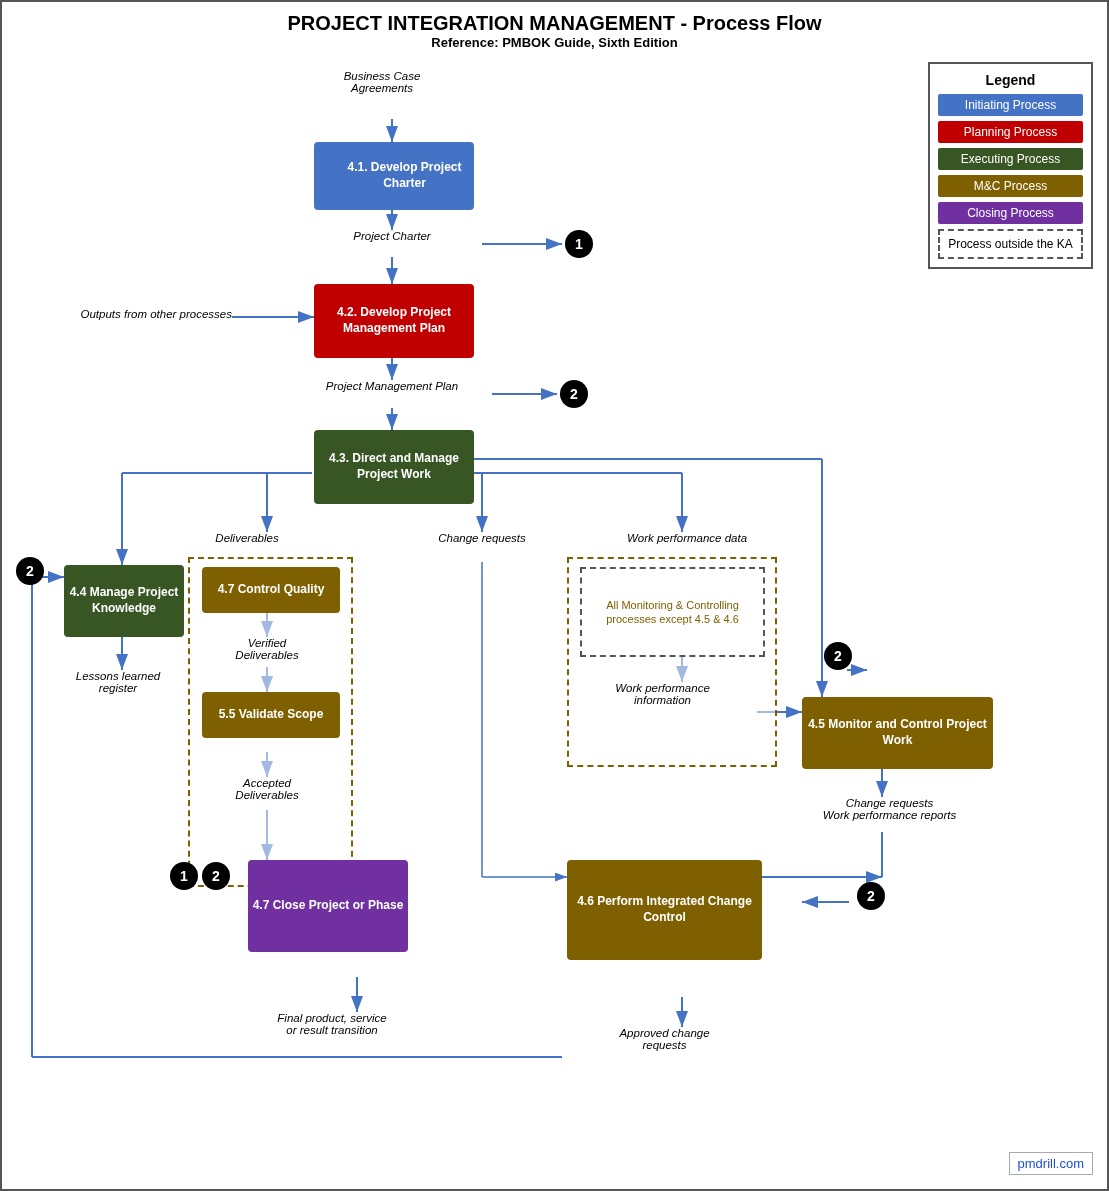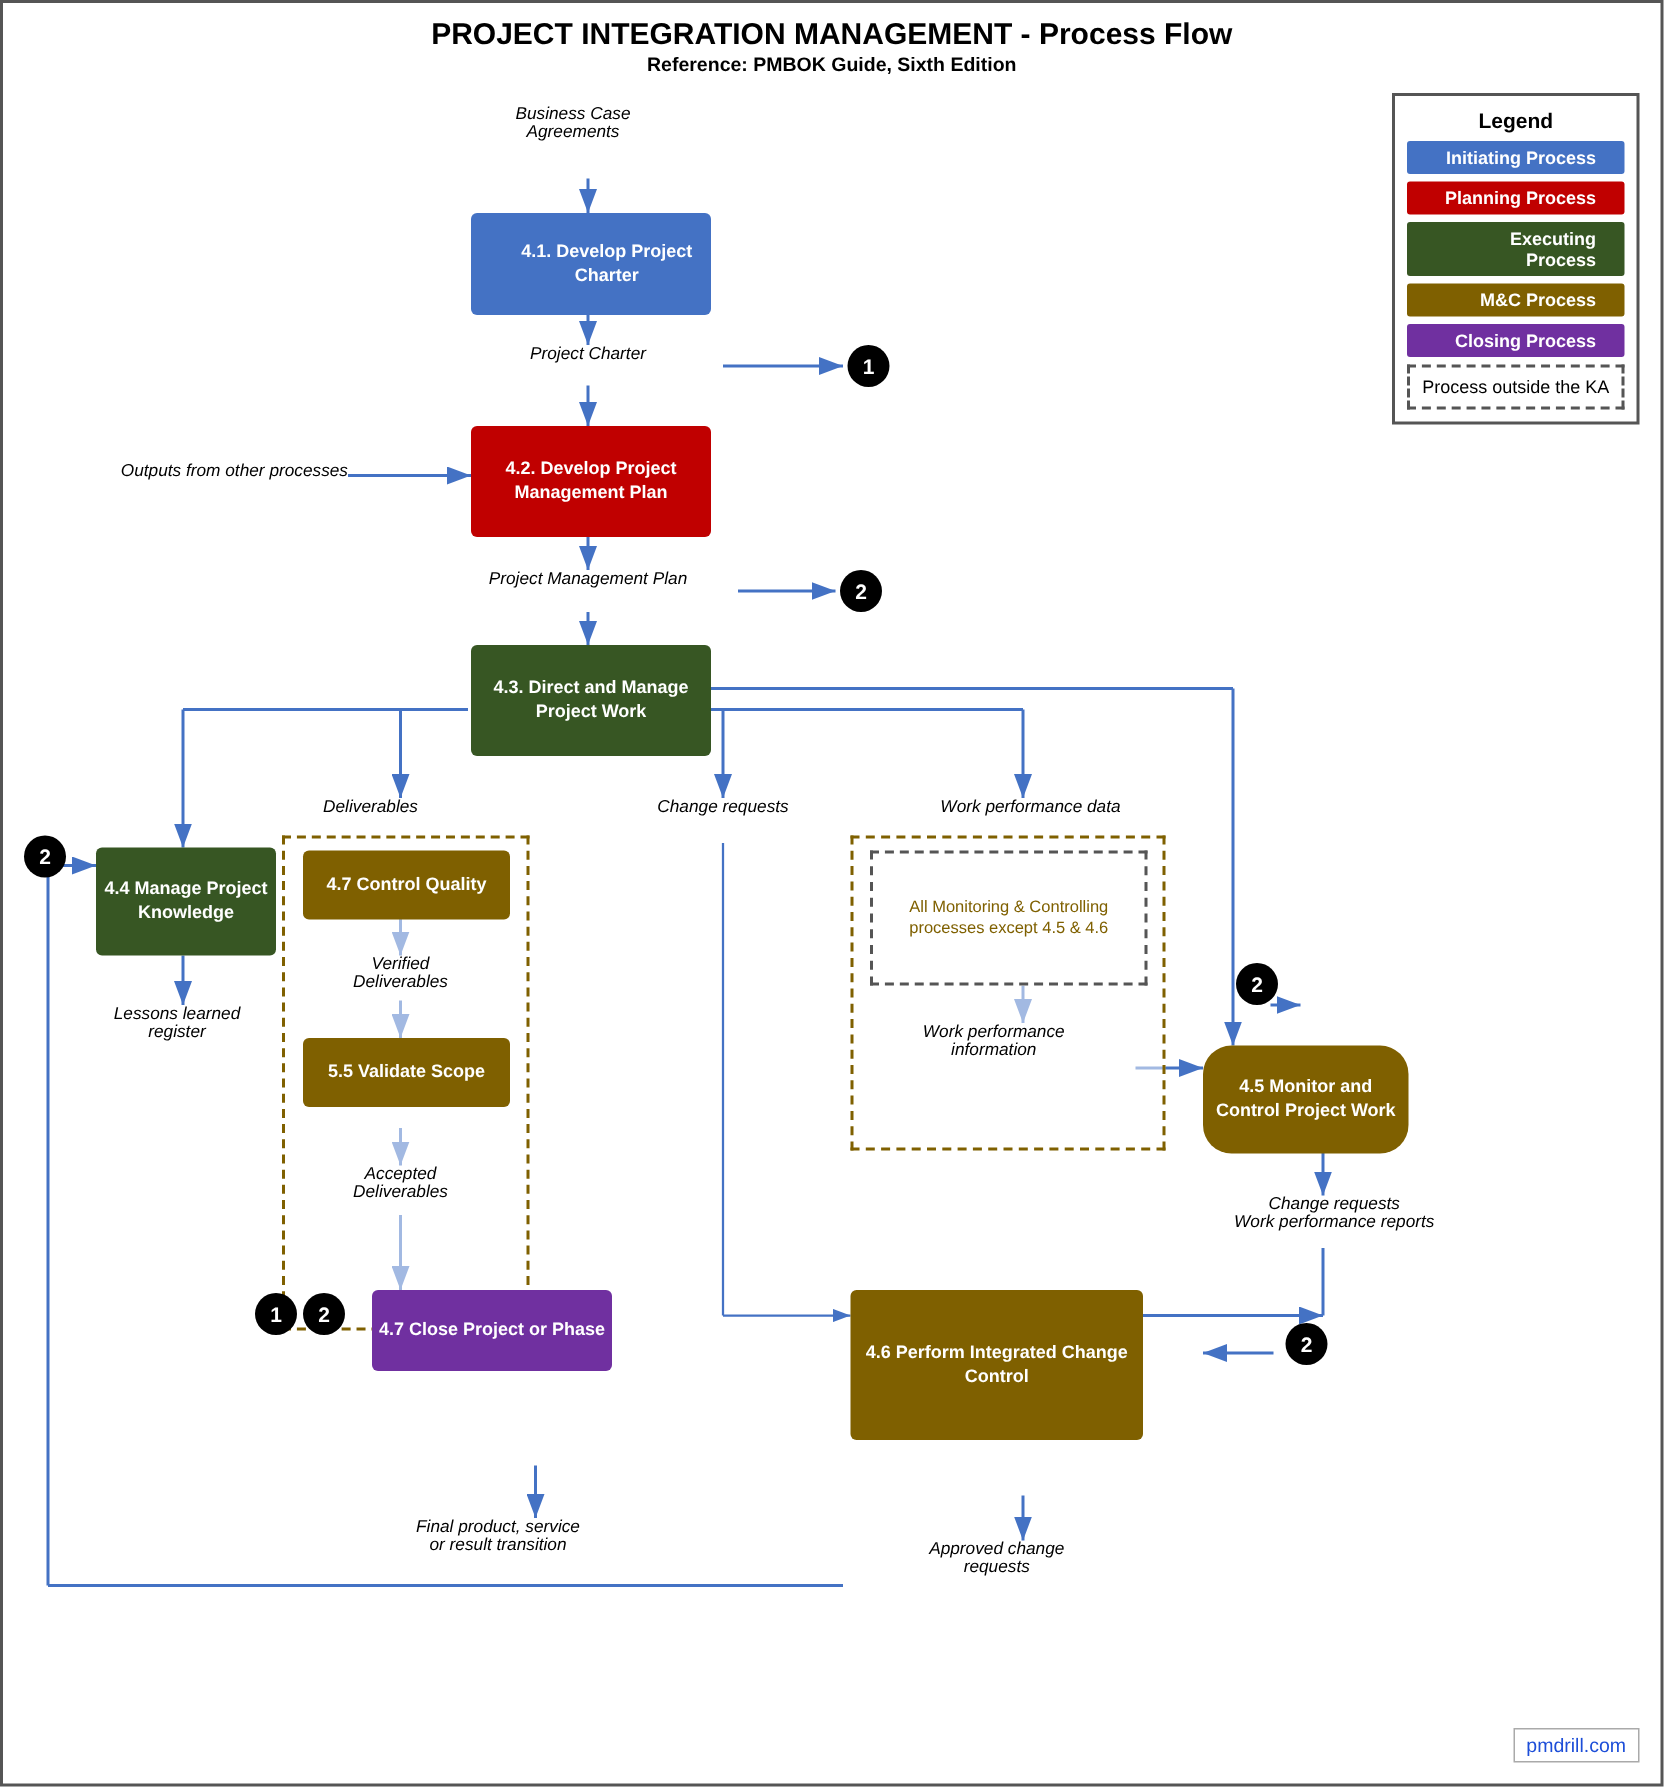--- a/index.html
+++ b/index.html
@@ -45,25 +45,25 @@
       padding: 8px;
     }
     .legend-title {
       text-align: center;
       font-weight: bold;
       font-size: 14px;
       margin-bottom: 6px;
     }
     .legend-item {
       color: #fff;
-      text-align: right;
-      padding: 4px 19px;
+      text-align: center;
+      padding: 4px 8px;
       margin-bottom: 5px;
       font-size: 12px;
-      font-weight: bold;
+      font-weight: normal;
       border-radius: 2px;
     }
     .legend-outside {
       border: 2px dashed #555;
       color: #000;
       text-align: center;
       padding: 6px;
       font-size: 12px;
       margin-top: 4px;
     }
@@ -322,21 +322,21 @@
   </div>
 
   <div class="circle-badge" style="left:168px; top:860px;">
     <span>1</span>
   </div>
 
   <div class="circle-badge" style="left:200px; top:860px;">
     <span>2</span>
   </div>
 
-  <div class="process-box bg-purple" style="left:246px; top:858px; width:160px; height:54px;">
+  <div class="process-box bg-purple" style="left:246px; top:858px; width:160px; height:92px;">
     <span>4.7 Close Project or Phase</span>
   </div>
 
   <div class="italic-label" style="top:1010px; left:250px; width:160px;">
     <span>Final product, service<br>or result transition</span>
   </div>
 
   <div style="position:absolute; left:565px; top:555px; width:210px; height:210px; border:2px dashed #7F6000; background:rgba(255,255,255,0.5);"></div>
 
   <div class="outside-box" style="left:578px; top:565px; width:185px; height:90px;">
@@ -344,21 +344,21 @@
   </div>
 
   <div class="italic-label" style="top:680px; left:578px; width:165px;">
     <span>Work performance<br>information</span>
   </div>
 
   <div class="circle-badge" style="left:822px; top:640px;">
     <span>2</span>
   </div>
 
-  <div class="process-box bg-olive" style="left:800px; top:695px; width:137px; height:72px;border-radius:19px;">
+  <div class="process-box bg-olive" style="left:800px; top:695px; width:191px; height:72px;">
     <span>4.5 Monitor and Control Project Work</span>
   </div>
 
   <div class="italic-label" style="top:795px; left:800px; width:175px;">
     <span>Change requests<br>Work performance reports</span>
   </div>
 
   <div class="circle-badge" style="left:855px; top:880px;">
     <span>2</span>
   </div>

